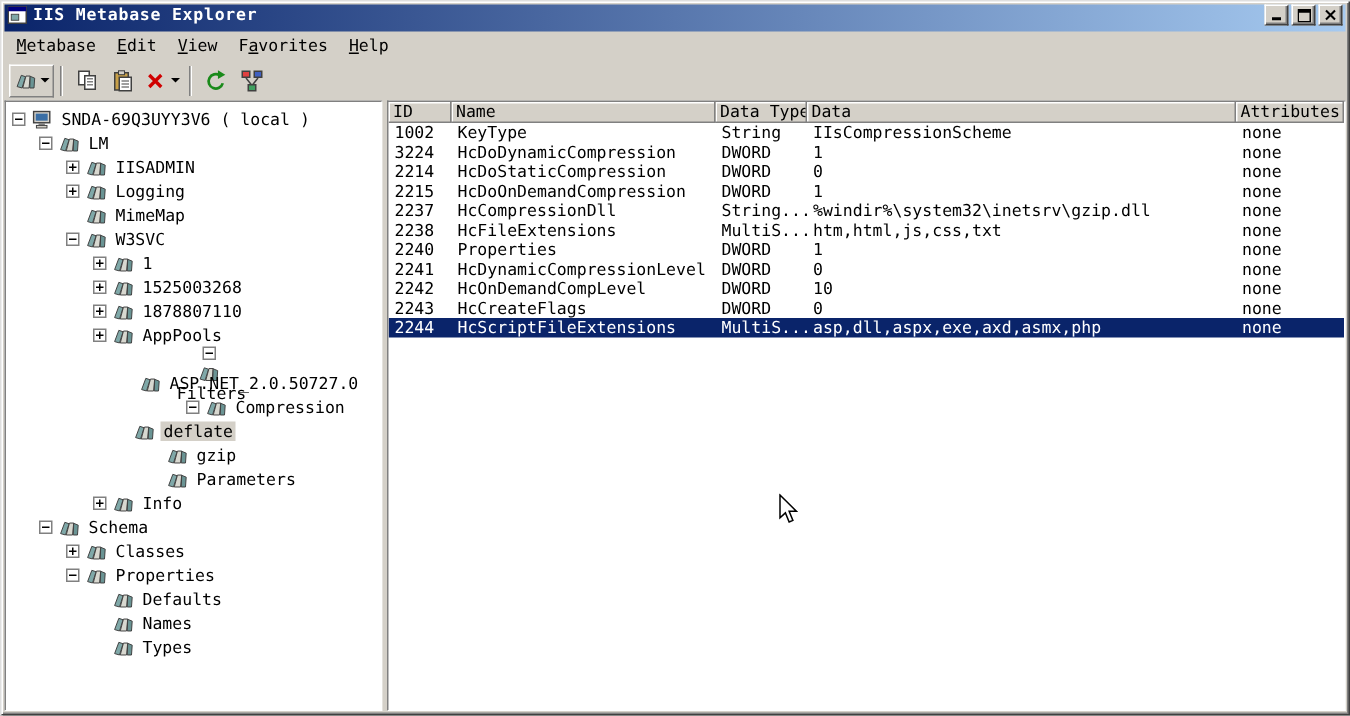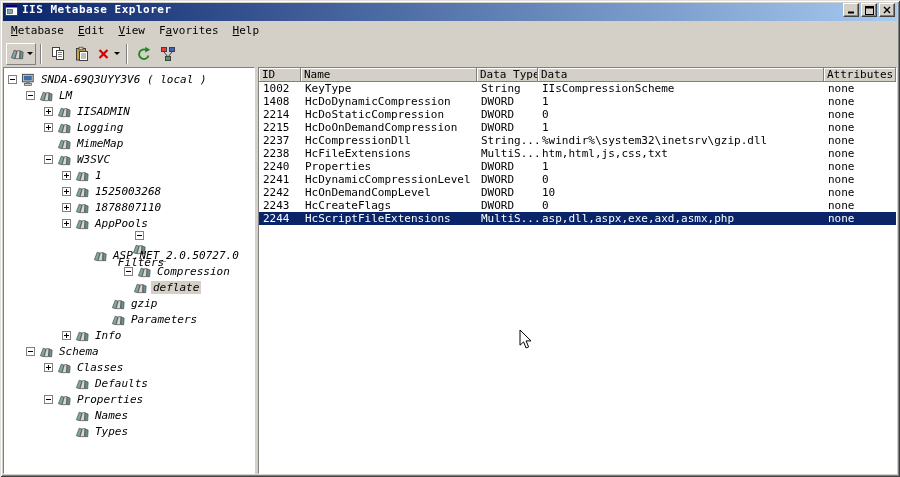--- a/index.html
+++ b/index.html
@@ -37,21 +37,21 @@
   .list-body{flex:1;overflow:hidden;}
   .list-row{display:flex;height:13px;line-height:13px;}
   .b-cell{padding:0 4px;white-space:nowrap;overflow:hidden;flex:none;}
   .list-row.sel{background:var(--sel,#0a246a);color:var(--selText,#fff);}
   .tree-row{height:16px;display:flex;align-items:center;white-space:nowrap;}
   .expand-box{width:9px;height:9px;flex:none;margin-right:3px;background:#fff;border:1px solid #808080;position:relative;}
   .expand-box.hidden{visibility:hidden;}
   .expand-box.minus::before,.expand-box.plus::before{content:'';position:absolute;left:1px;right:1px;top:3px;height:1px;background:#000;}
   .expand-box.plus::after{content:'';position:absolute;top:1px;bottom:1px;left:3px;width:1px;background:#000;}
   .tree-icon{width:16px;height:16px;flex:none;margin-right:3px;display:flex;align-items:center;justify-content:center;}
-  .tree-label{padding:0 2px;font-style:italic;}
+  .tree-label{padding:0 2px;}
   .tree-label.selected{background:var(--treeSel,#d4d0c8);}
   .cursor{position:absolute;z-index:10;pointer-events:none;}
 </style>
 </head>
 <body>
 
 <div class="window">
   <div class="titlebar">
     <span class="title-icon">
         <svg width="14" height="14" viewBox="0 0 14 14">
@@ -285,21 +285,21 @@
           <span class="expand-box minus"></span>
           <span class="tree-icon">
             <svg width="15" height="15" viewBox="0 0 16 16">
               <path d="M1.5 12.5 L4.5 4.5 L7.5 5.5 L5 13.5 Z" fill="#7fa8a8" stroke="#404040" stroke-width="0.7"></path>
               <path d="M5.5 13.5 L7.8 5 L10.8 5 L10 13.5 Z" fill="#d8d8d0" stroke="#404040" stroke-width="0.7"></path>
               <path d="M10.5 13.5 L10.8 5.2 L14 6.5 L13.5 13.5 Z" fill="#6a9494" stroke="#404040" stroke-width="0.7"></path>
             </svg>
           </span>
           <span class="tree-label">Compression</span>
         </div>
-        <div class="tree-row" style="padding-left: 116px;">
+        <div class="tree-row" style="padding-left: 72px;">
           <span class="expand-box hidden"></span>
           <span class="tree-icon">
             <svg width="15" height="15" viewBox="0 0 16 16">
               <path d="M1.5 12.5 L4.5 4.5 L7.5 5.5 L5 13.5 Z" fill="#7fa8a8" stroke="#404040" stroke-width="0.7"></path>
               <path d="M5.5 13.5 L7.8 5 L10.8 5 L10 13.5 Z" fill="#d8d8d0" stroke="#404040" stroke-width="0.7"></path>
               <path d="M10.5 13.5 L10.8 5.2 L14 6.5 L13.5 13.5 Z" fill="#6a9494" stroke="#404040" stroke-width="0.7"></path>
             </svg>
           </span>
           <span class="tree-label selected">deflate</span>
         </div>
@@ -351,41 +351,41 @@
           <span class="expand-box plus"></span>
           <span class="tree-icon">
             <svg width="15" height="15" viewBox="0 0 16 16">
               <path d="M1.5 12.5 L4.5 4.5 L7.5 5.5 L5 13.5 Z" fill="#7fa8a8" stroke="#404040" stroke-width="0.7"></path>
               <path d="M5.5 13.5 L7.8 5 L10.8 5 L10 13.5 Z" fill="#d8d8d0" stroke="#404040" stroke-width="0.7"></path>
               <path d="M10.5 13.5 L10.8 5.2 L14 6.5 L13.5 13.5 Z" fill="#6a9494" stroke="#404040" stroke-width="0.7"></path>
             </svg>
           </span>
           <span class="tree-label">Classes</span>
         </div>
+        <div class="tree-row" style="padding-left: 40px;">
+          <span class="expand-box minus"></span>
+          <span class="tree-icon">
+            <svg width="15" height="15" viewBox="0 0 16 16">
+              <path d="M1.5 12.5 L4.5 4.5 L7.5 5.5 L5 13.5 Z" fill="#7fa8a8" stroke="#404040" stroke-width="0.7"></path>
+              <path d="M5.5 13.5 L7.8 5 L10.8 5 L10 13.5 Z" fill="#d8d8d0" stroke="#404040" stroke-width="0.7"></path>
+              <path d="M10.5 13.5 L10.8 5.2 L14 6.5 L13.5 13.5 Z" fill="#6a9494" stroke="#404040" stroke-width="0.7"></path>
+            </svg>
+          </span>
+          <span class="tree-label">Properties</span>
+        </div>
         <div class="tree-row" style="padding-left: 58px;">
           <span class="expand-box hidden"></span>
           <span class="tree-icon">
             <svg width="15" height="15" viewBox="0 0 16 16">
               <path d="M1.5 12.5 L4.5 4.5 L7.5 5.5 L5 13.5 Z" fill="#7fa8a8" stroke="#404040" stroke-width="0.7"></path>
               <path d="M5.5 13.5 L7.8 5 L10.8 5 L10 13.5 Z" fill="#d8d8d0" stroke="#404040" stroke-width="0.7"></path>
               <path d="M10.5 13.5 L10.8 5.2 L14 6.5 L13.5 13.5 Z" fill="#6a9494" stroke="#404040" stroke-width="0.7"></path>
             </svg>
           </span>
           <span class="tree-label">Defaults</span>
-        </div>
-        <div class="tree-row" style="padding-left: 40px;">
-          <span class="expand-box minus"></span>
-          <span class="tree-icon">
-            <svg width="15" height="15" viewBox="0 0 16 16">
-              <path d="M1.5 12.5 L4.5 4.5 L7.5 5.5 L5 13.5 Z" fill="#7fa8a8" stroke="#404040" stroke-width="0.7"></path>
-              <path d="M5.5 13.5 L7.8 5 L10.8 5 L10 13.5 Z" fill="#d8d8d0" stroke="#404040" stroke-width="0.7"></path>
-              <path d="M10.5 13.5 L10.8 5.2 L14 6.5 L13.5 13.5 Z" fill="#6a9494" stroke="#404040" stroke-width="0.7"></path>
-            </svg>
-          </span>
-          <span class="tree-label">Properties</span>
         </div>
         <div class="tree-row" style="padding-left: 58px;">
           <span class="expand-box hidden"></span>
           <span class="tree-icon">
             <svg width="15" height="15" viewBox="0 0 16 16">
               <path d="M1.5 12.5 L4.5 4.5 L7.5 5.5 L5 13.5 Z" fill="#7fa8a8" stroke="#404040" stroke-width="0.7"></path>
               <path d="M5.5 13.5 L7.8 5 L10.8 5 L10 13.5 Z" fill="#d8d8d0" stroke="#404040" stroke-width="0.7"></path>
               <path d="M10.5 13.5 L10.8 5.2 L14 6.5 L13.5 13.5 Z" fill="#6a9494" stroke="#404040" stroke-width="0.7"></path>
             </svg>
           </span>
@@ -414,21 +414,21 @@
         </div>
       <div class="list-body">
           <div class="list-row">
             <span class="b-cell c0">1002</span>
             <span class="b-cell c1">KeyType</span>
             <span class="b-cell c2">String</span>
             <span class="b-cell c3">IIsCompressionScheme</span>
             <span class="b-cell c4">none</span>
           </div>
           <div class="list-row">
-            <span class="b-cell c0">1408</span>
+            <span class="b-cell c0">3224</span>
             <span class="b-cell c1">HcDoDynamicCompression</span>
             <span class="b-cell c2">DWORD</span>
             <span class="b-cell c3">1</span>
             <span class="b-cell c4">none</span>
           </div>
           <div class="list-row">
             <span class="b-cell c0">2214</span>
             <span class="b-cell c1">HcDoStaticCompression</span>
             <span class="b-cell c2">DWORD</span>
             <span class="b-cell c3">0</span>

